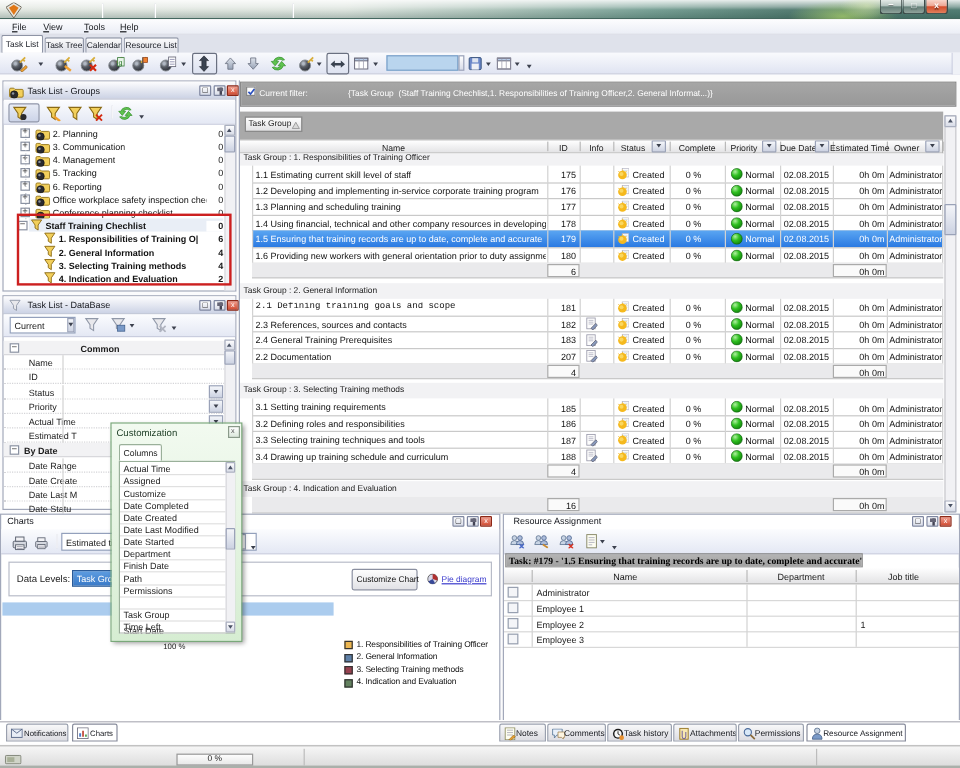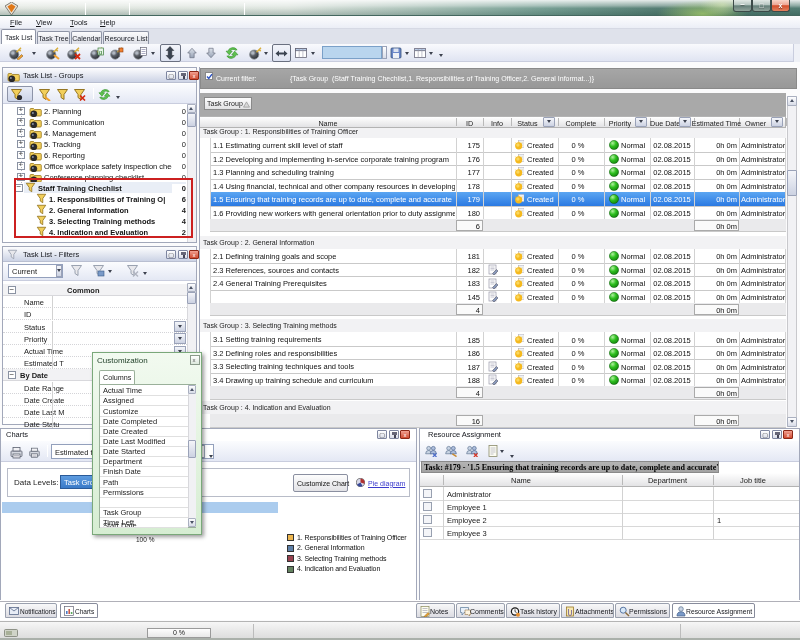--- a/index.html
+++ b/index.html
@@ -364,21 +364,21 @@
 <div class="abs" style="left:14px;top:178px;width:179px;height:60px;border:2px solid #cc2020;z-index:5;"></div>
 <div class="sb" style="left:187px;top:104px;width:9px;height:138px;"></div>
 <div class="sbbtn" style="left:187px;top:104px;width:9px;height:9px;"></div>
     <div class="uarr" style="left:189px;top:107px;"></div>
 <div class="sbth" style="left:187px;top:113px;width:9px;height:14px;"></div>
 <div class="panel" style="left:2px;top:246px;width:195px;height:179px;"></div>
 <div class="phead abs" style="left:3px;top:247px;width:193px;height:15px;"></div>
 <svg class="abs" style="left:7px;top:249px" width="11" height="11" viewBox="0 0 13 13">
       <path d="M1.5 1.5 L11.5 1.5 L8 6.5 L8 11.5 L5 9.5 L5 6.5 Z" fill="#e8e8ec" stroke="#9098a8" stroke-width="0.9"></path>
     </svg>
-<div class="tx" style="left:23px;top:250px;font-size:7.5px;color:#14161c;">Task List - Filters</div>
+<div class="tx" style="left:23px;top:250px;font-size:7.5px;color:#14161c;">Task List - DataBase</div>
 <div class="pbtn" style="left:166px;top:250px;">▢</div>
 <div class="pbtn" style="left:178px;top:250px;">
       <span style="position:absolute;left:3.5px;top:1px;width:2px;height:6px;background:#445;"></span>
       <span style="position:absolute;left:2px;top:1px;width:5px;height:2.5px;background:#667;"></span>
     </div>
 <div class="pbtn red" style="left:189px;top:250px;">x</div>
 <div class="ptool abs" style="left:3px;top:262px;width:193px;height:19px;"></div>
 <div class="combo" style="left:8px;top:264px;width:55px;height:14px;"></div>
 <div class="tx" style="left:12px;top:267px;font-size:7.5px;">Current</div>
 <div class="combobtn" style="left:56px;top:265px;width:6px;height:12px;"></div>
@@ -717,21 +717,21 @@
 <div class="vline" style="left:456px;top:249.0px;width:1px;height:13.5px;"></div>
 <div class="vline" style="left:483px;top:249.0px;width:1px;height:13.5px;"></div>
 <div class="vline" style="left:511px;top:249.0px;width:1px;height:13.5px;"></div>
 <div class="vline" style="left:558px;top:249.0px;width:1px;height:13.5px;"></div>
 <div class="vline" style="left:604px;top:249.0px;width:1px;height:13.5px;"></div>
 <div class="vline" style="left:650px;top:249.0px;width:1px;height:13.5px;"></div>
 <div class="vline" style="left:694px;top:249.0px;width:1px;height:13.5px;"></div>
 <div class="vline" style="left:739px;top:249.0px;width:1px;height:13.5px;"></div>
 <div class="vline" style="left:785px;top:249.0px;width:1px;height:13.5px;"></div>
 <div class="vline" style="left:210px;top:249.0px;width:1px;height:13.5px;"></div>
-<div class="cell" style="left:213px;top:252.0px;width:242px;color:#111;">2.1 Defining training goals and scope</div>
+<div class="cell" style="left:213px;top:252.0px;width:242px;color:#111;font-family:Liberation Mono, monospace;">2.1 Defining training goals and scope</div>
 <div class="cell" style="left:458px;top:252.2px;width:22px;text-align:right;color:#111;">181</div>
 <svg class="abs" style="left:514px;top:251.0px" width="10" height="10" viewBox="0 0 10 10">
       <rect x="4.5" y="0.5" width="5.5" height="7" fill="#fdfdfd" stroke="#aab" stroke-width="0.5"></rect>
       <path d="M5.5 2 h3.5 M5.5 3.5 h3.5 M5.5 5 h3.5" stroke="#bcd" stroke-width="0.5"></path>
       <circle cx="4.7" cy="5.8" r="3.6" fill="#f5b91e"></circle>
       <circle cx="3.9" cy="5" r="1.7" fill="#fad75e"></circle>
       <path d="M4.7 1.4 l0.6 1.2 M8 2.6 l-0.9 1 M1.4 2.6 l0.9 1" stroke="#f5b91e" stroke-width="0.8"></path>
     </svg>
 <div class="cell" style="left:527px;top:252.2px;color:#111;">Created</div>
 <div class="cell" style="left:558px;top:252.2px;width:40px;text-align:center;color:#111;">0 %</div>
@@ -835,21 +835,22 @@
 <div class="vline" style="left:456px;top:289.5px;width:1px;height:13.5px;"></div>
 <div class="vline" style="left:483px;top:289.5px;width:1px;height:13.5px;"></div>
 <div class="vline" style="left:511px;top:289.5px;width:1px;height:13.5px;"></div>
 <div class="vline" style="left:558px;top:289.5px;width:1px;height:13.5px;"></div>
 <div class="vline" style="left:604px;top:289.5px;width:1px;height:13.5px;"></div>
 <div class="vline" style="left:650px;top:289.5px;width:1px;height:13.5px;"></div>
 <div class="vline" style="left:694px;top:289.5px;width:1px;height:13.5px;"></div>
 <div class="vline" style="left:739px;top:289.5px;width:1px;height:13.5px;"></div>
 <div class="vline" style="left:785px;top:289.5px;width:1px;height:13.5px;"></div>
 <div class="vline" style="left:210px;top:289.5px;width:1px;height:13.5px;"></div>
-<div class="cell" style="left:458px;top:292.7px;width:22px;text-align:right;color:#111;">145</div>
+<div class="cell" style="left:213px;top:292.5px;width:242px;color:#111;">2.2 Documentation</div>
+<div class="cell" style="left:458px;top:292.7px;width:22px;text-align:right;color:#111;">207</div>
 <svg class="abs" style="left:487px;top:291.0px" width="11" height="11" viewBox="0 0 11 11">
       <rect x="2" y="1" width="7" height="9" fill="#fdfdfd" stroke="#99a" stroke-width="0.7"></rect>
       <path d="M3.5 3 h4 M3.5 4.5 h4 M3.5 6 h4" stroke="#aab" stroke-width="0.6"></path>
       <path d="M5.5 9.5 L9.5 5.5 L11 7 L7 11 Z" fill="#8899bb" stroke="#445" stroke-width="0.5"></path>
     </svg>
 <svg class="abs" style="left:514px;top:291.5px" width="10" height="10" viewBox="0 0 10 10">
       <rect x="4.5" y="0.5" width="5.5" height="7" fill="#fdfdfd" stroke="#aab" stroke-width="0.5"></rect>
       <path d="M5.5 2 h3.5 M5.5 3.5 h3.5 M5.5 5 h3.5" stroke="#bcd" stroke-width="0.5"></path>
       <circle cx="4.7" cy="5.8" r="3.6" fill="#f5b91e"></circle>
       <circle cx="3.9" cy="5" r="1.7" fill="#fad75e"></circle>

